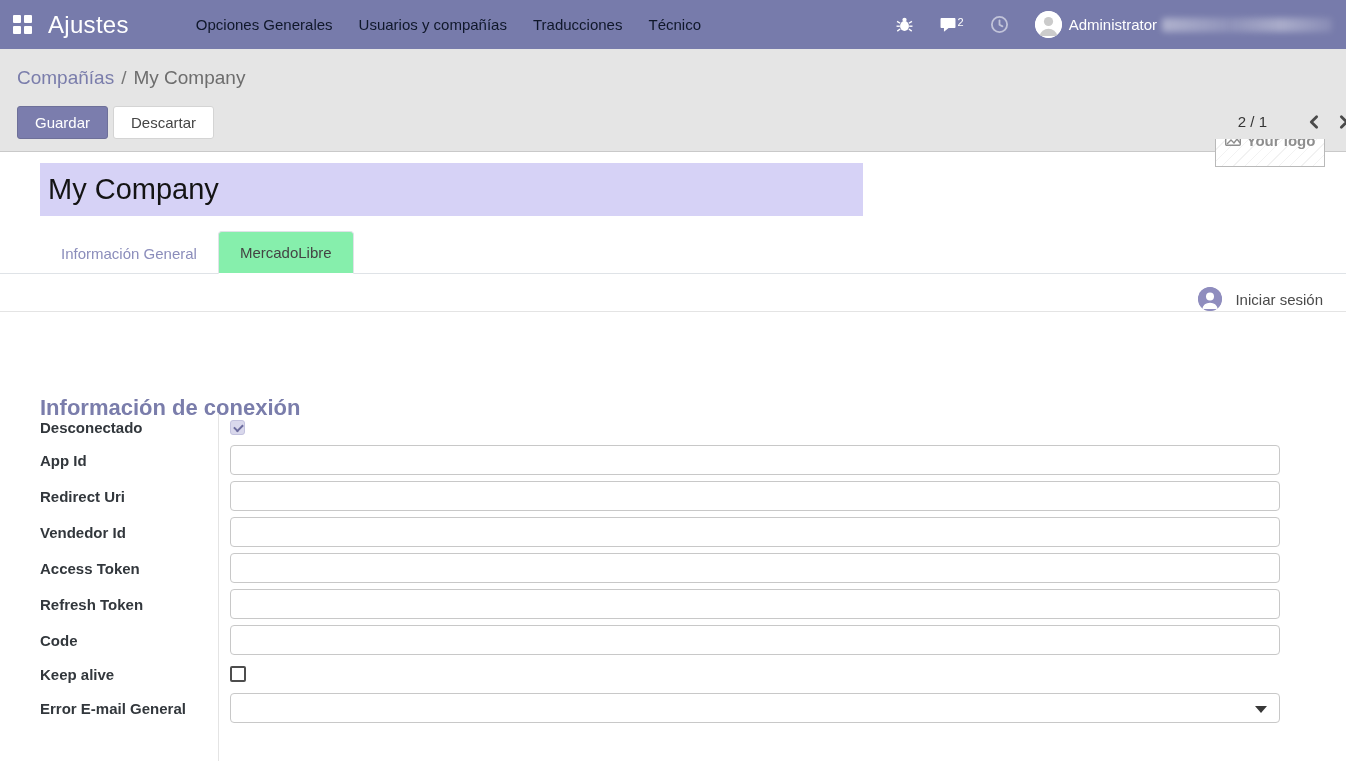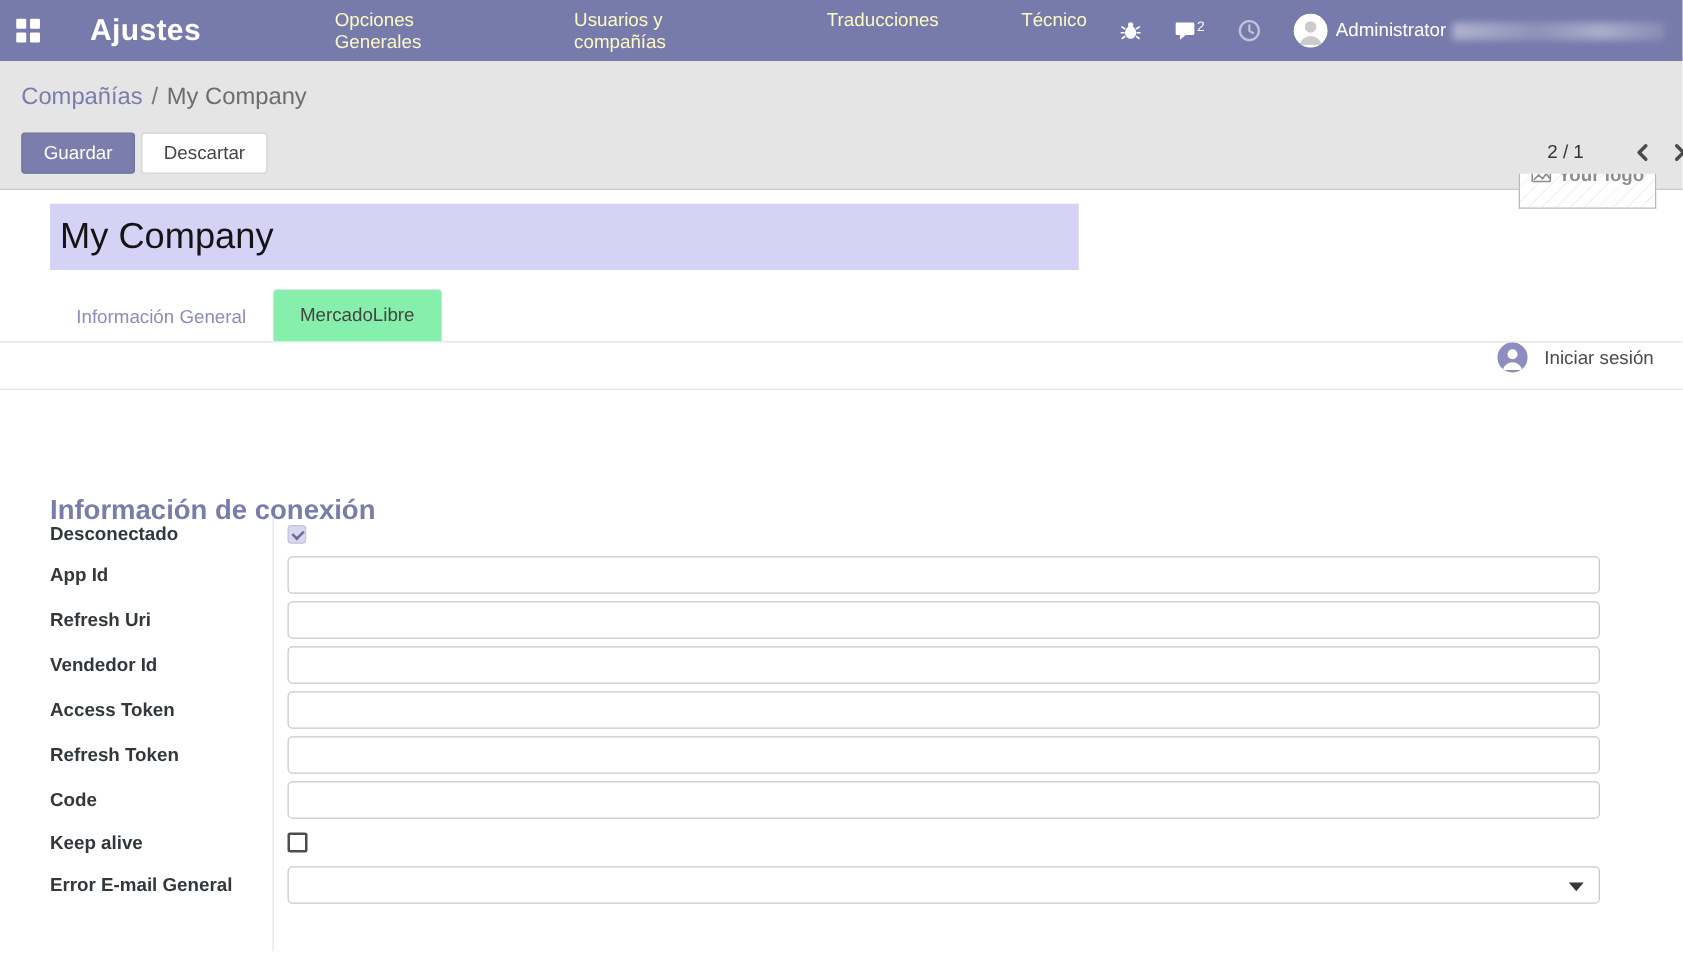--- a/index.html
+++ b/index.html
@@ -5,23 +5,23 @@
   html,body{margin:0;padding:0;width:1346px;height:775px;overflow:hidden;background:#fff;
     font-family:"Liberation Sans","DejaVu Sans",sans-serif;-webkit-font-smoothing:antialiased;}
   *{box-sizing:border-box;}
 
   
   .navbar{position:absolute;top:0;left:0;width:1346px;height:49px;background:#777bab;
     display:flex;align-items:center;color:#fff;}
   .apps-icon{margin-left:13px;width:19px;height:19px;display:grid;
     grid-template-columns:8px 8px;grid-template-rows:8px 8px;gap:3px;cursor:pointer;}
   .apps-icon span{background:#fff;border-radius:1px;}
-  .app-title{font-size:24px;margin-left:40px;font-weight:700;letter-spacing:.3px;cursor:pointer;}
+  .app-title{font-size:24px;margin-left:16px;font-weight:400;letter-spacing:.3px;cursor:pointer;}
   .nav-menu{margin-left:67px;display:flex;gap:26px;font-size:15px;}
-  .nav-menu a{color:#fef9c3;text-decoration:none;cursor:pointer;margin-left:40px;}
+  .nav-menu a{color:#0f172a;text-decoration:none;cursor:pointer;}
   .nav-right{margin-left:auto;display:flex;align-items:center;margin-right:14px;}
   .nav-ico{display:inline-flex;align-items:flex-start;cursor:pointer;margin-left:26px;}
   .nav-ico sup{font-size:11px;color:#fff;margin-left:1px;line-height:10px;}
   .avatar-wrap{width:27px;height:27px;border-radius:50%;background:#fff;overflow:hidden;
     margin-left:26px;cursor:pointer;flex-shrink:0;}
   .username{font-size:15px;margin-left:7px;cursor:pointer;}
   .redacted{width:170px;height:14px;margin-left:5px;border-radius:3px;
     background:linear-gradient(90deg,rgba(255,255,255,.42),rgba(255,255,255,.18) 40%,rgba(255,255,255,.38) 70%,rgba(255,255,255,.12));
     filter:blur(3px);}
 
@@ -54,21 +54,21 @@
     font-family:"Liberation Sans",sans-serif;}
 
   .tabs{position:absolute;top:231px;left:0;width:1346px;height:43px;
     border-bottom:1px solid #dfe3e7;display:flex;align-items:flex-end;padding-left:40px;}
   .tab{font-size:15px;padding:12px 21px;cursor:pointer;margin-bottom:-1px;}
   .tab.inactive{color:#8b8dbb;}
   .tab.active{background:#86efac;border:1px solid #dfe3e7;border-bottom:1px solid #fff;
     border-radius:4px 4px 0 0;color:#444;}
 
   .login-row{position:absolute;top:274px;left:0;width:1346px;height:38px;
-    border-bottom:1px solid #e4e4e4;display:flex;align-items:flex-start;
+    border-bottom:1px solid #e4e4e4;display:flex;align-items:flex-end;
     justify-content:flex-end;padding-right:23px;}
   .login-btn{display:flex;align-items:center;gap:13px;cursor:pointer;}
   .login-ico{width:24px;height:24px;border-radius:50%;background:#8f8dbe;overflow:hidden;
     display:inline-block;}
   .login-label{font-size:15px;color:#4a4a4a;}
 
   .section-title{position:absolute;left:40px;top:377px;font-size:22px;font-weight:bold;
     color:#7a7dab;}
 
   .form-vline{position:absolute;left:218px;top:413px;height:348px;width:1px;background:#e4e4e4;}
@@ -215,21 +215,21 @@
         <span class="cb-checked"></span>
       </div>
   </div>
   <div class="frow h-in">
     <label class="flabel">App Id</label>
     <div class="fval">
         <input class="tinput" value="" style="">
       </div>
   </div>
   <div class="frow h-in">
-    <label class="flabel">Refresh Uri</label>
+    <label class="flabel">Redirect Uri</label>
     <div class="fval">
         <input class="tinput" value="" style="">
       </div>
   </div>
   <div class="frow h-in">
     <label class="flabel">Vendedor Id</label>
     <div class="fval">
         <input class="tinput" value="" style="">
       </div>
   </div>

